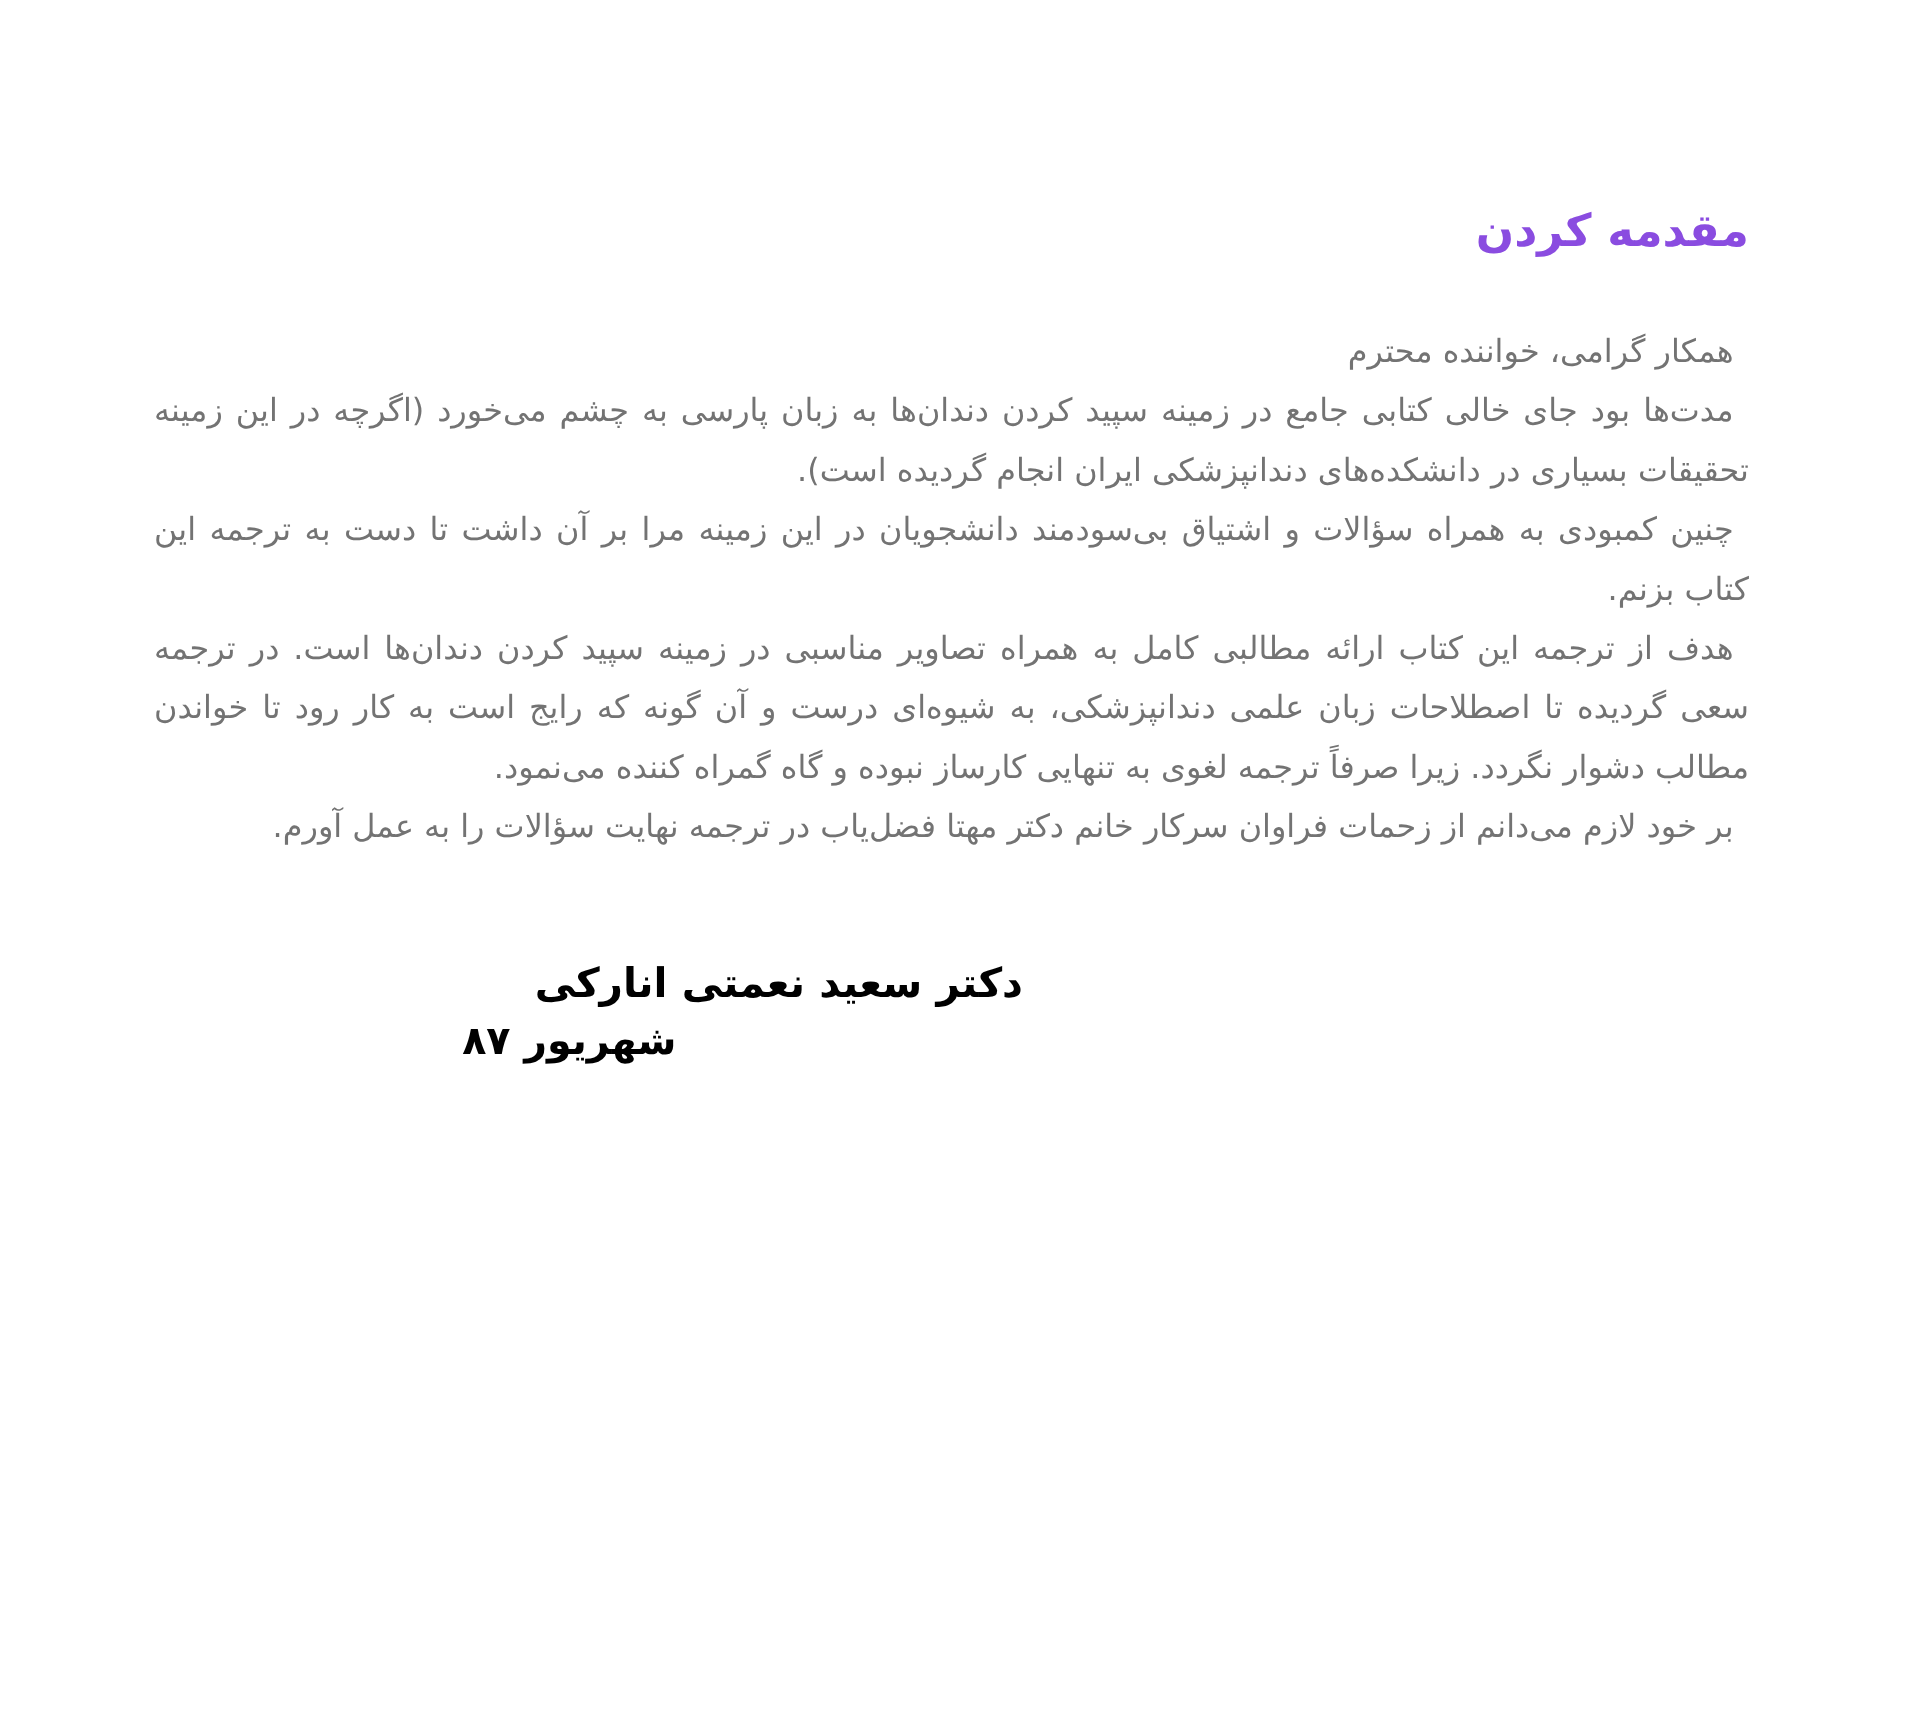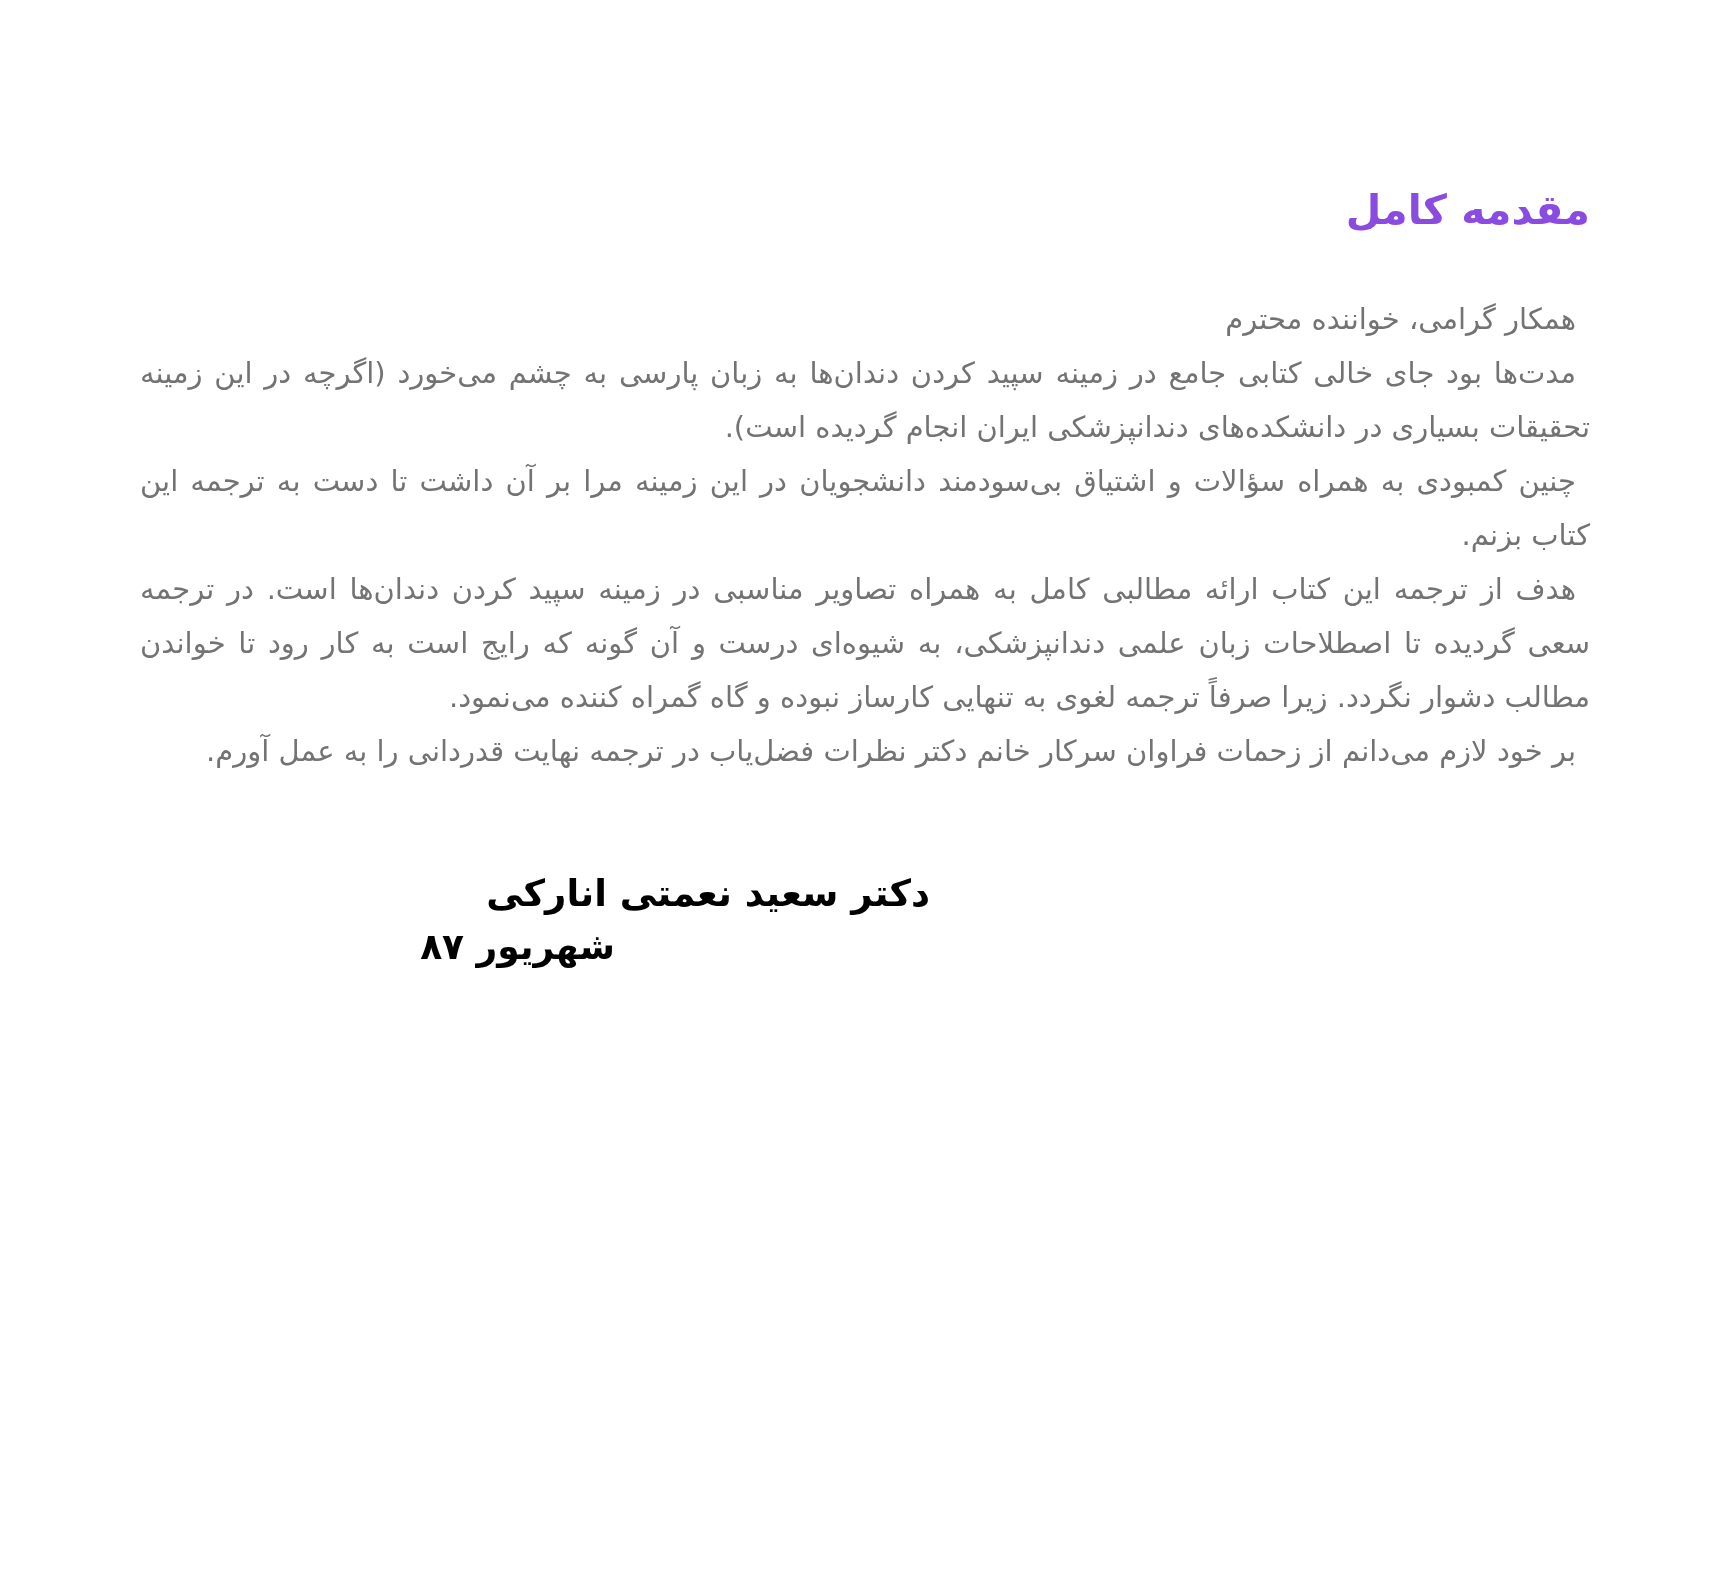--- a/index.html
+++ b/index.html
@@ -57,27 +57,27 @@
     font-size: 36px;
     font-weight: bold;
     white-space: nowrap;
   }
 </style>
 </head>
 <body>
 
 <div class="page" style="background: rgb(255, 255, 255);">
 
-  <h1 class="heading" style="color: rgb(138, 76, 224);">مقدمه کامل</h1>
+  <h1 class="heading" style="color: rgb(138, 76, 224);">مقدمه کردن</h1>
 
   <div class="body-text" style="color: #737373;">
     <p>همکار گرامی، خواننده محترم</p>
     <p>مدت‌ها بود جای خالی کتابی جامع در زمینه سپید کردن دندان‌ها به زبان پارسی به چشم می‌خورد (اگرچه در این زمینه تحقیقات بسیاری در دانشکده‌های دندانپزشکی ایران انجام گردیده است).</p>
     <p>چنین کمبودی به همراه سؤالات و اشتیاق بی‌سودمند دانشجویان در این زمینه مرا بر آن داشت تا دست به ترجمه این کتاب بزنم.</p>
     <p>هدف از ترجمه این کتاب ارائه مطالبی کامل به همراه تصاویر مناسبی در زمینه سپید کردن دندان‌ها است.  در ترجمه سعی گردیده تا اصطلاحات زبان علمی دندانپزشکی، به شیوه‌ای درست و آن گونه که رایج است به کار رود تا خواندن مطالب دشوار نگردد.  زیرا صرفاً ترجمه لغوی به تنهایی کارساز نبوده و گاه گمراه کننده می‌نمود.</p>
-    <p>بر خود لازم می‌دانم از زحمات فراوان سرکار خانم دکتر نظرات فضل‌یاب در ترجمه نهایت قدردانی را به عمل آورم.</p>
+    <p>بر خود لازم می‌دانم از زحمات فراوان سرکار خانم دکتر مهتا فضل‌یاب در ترجمه نهایت سؤالات را به عمل آورم.</p>
   </div>
 
   <div class="signature-name">دکتر سعید نعمتی اناركی</div>
 
   <div class="signature-date">شهریور ۸۷</div>
 
 </div>
 
 </body></html>

